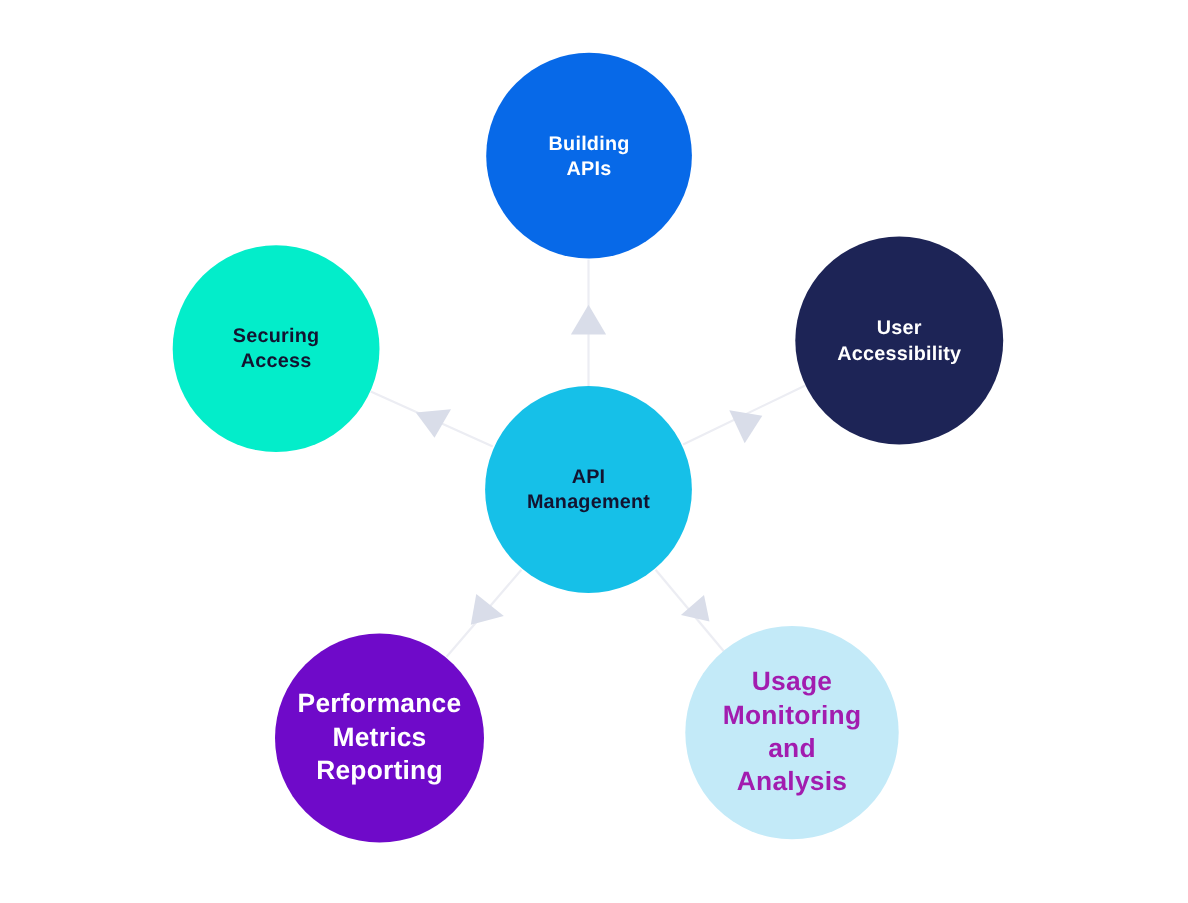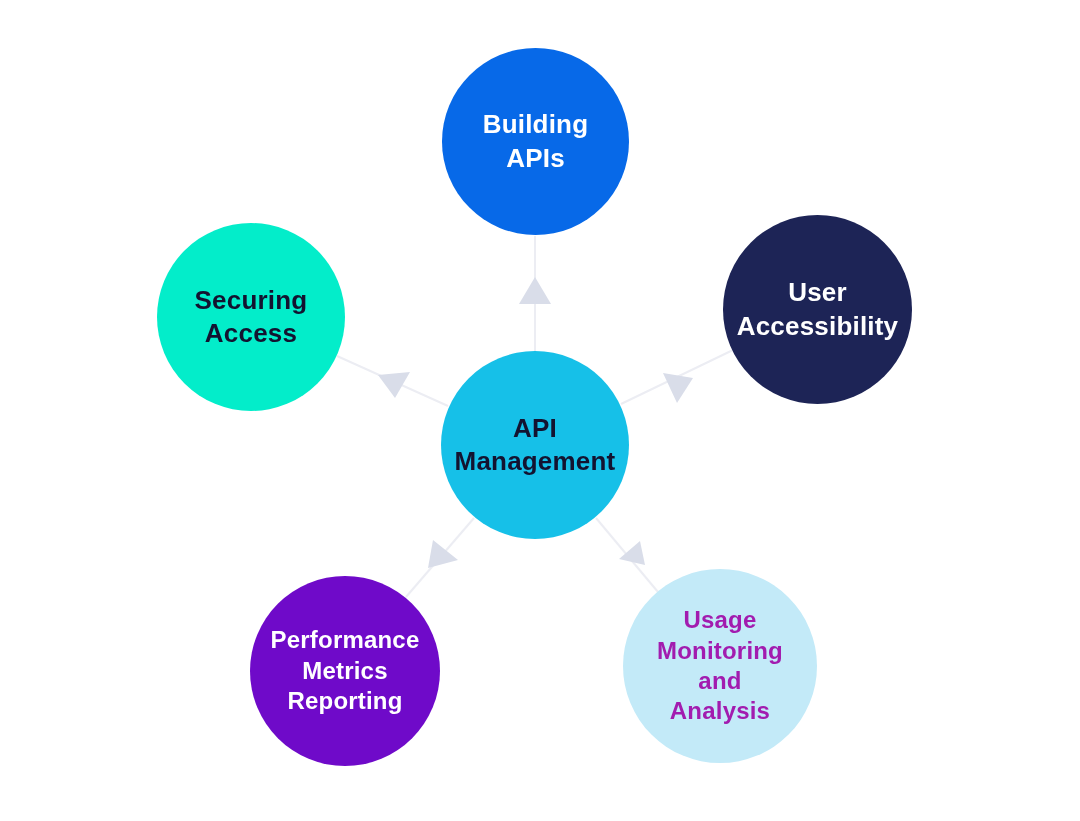--- a/index.html
+++ b/index.html
@@ -27,21 +27,21 @@
     border-radius: 50%;
     display: flex;
     align-items: center;
     justify-content: center;
     text-align: center;
     z-index: 1;
   }
   .node-label {
     white-space: pre-line;
     font-weight: 700;
-    font-size: 26px;
+    font-size: 18px;
     line-height: 1.27;
     letter-spacing: 0.2px;
   }
   .node-building   { left: 442px; top: 48px;  width: 187px; height: 187px; }
   .node-user       { left: 723px; top: 215px; width: 189px; height: 189px; }
   .node-securing   { left: 157px; top: 223px; width: 188px; height: 188px; }
   .node-center     { left: 441px; top: 351px; width: 188px; height: 188px; }
   .node-performance{ left: 250px; top: 576px; width: 190px; height: 190px; }
   .node-usage      { left: 623px; top: 569px; width: 194px; height: 194px; }
   .node-performance .node-label { font-size: 24px; }

